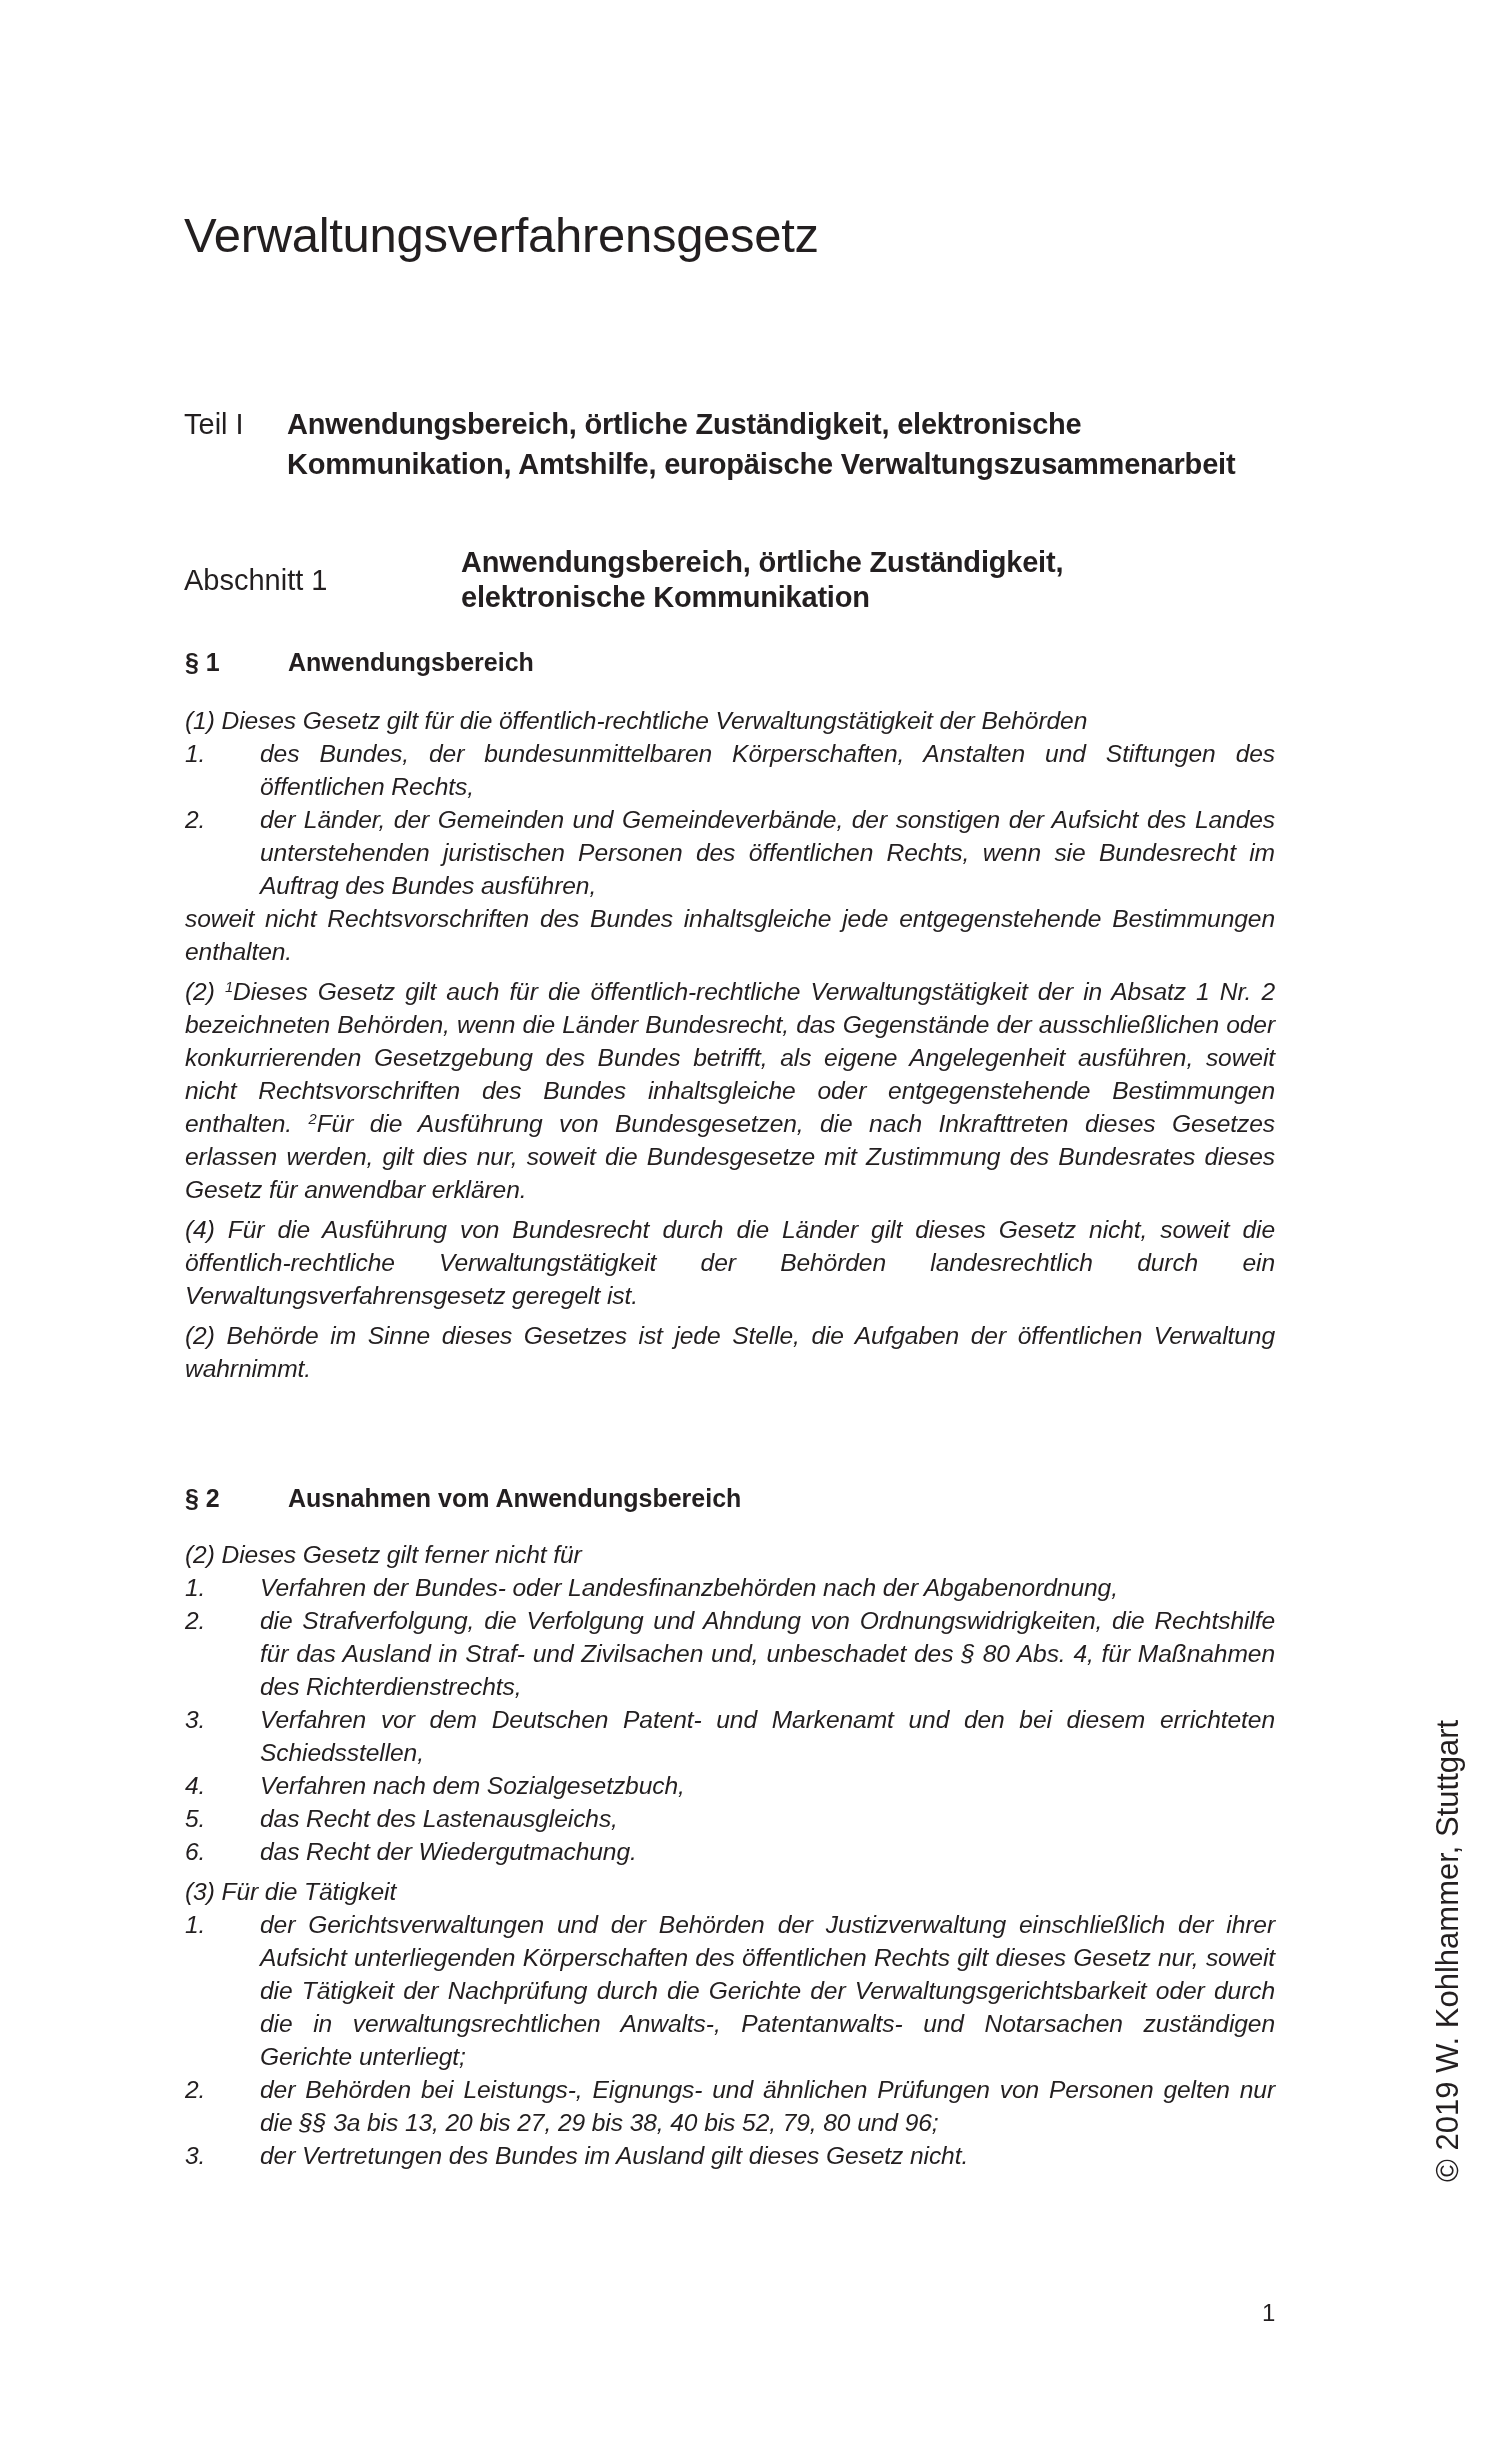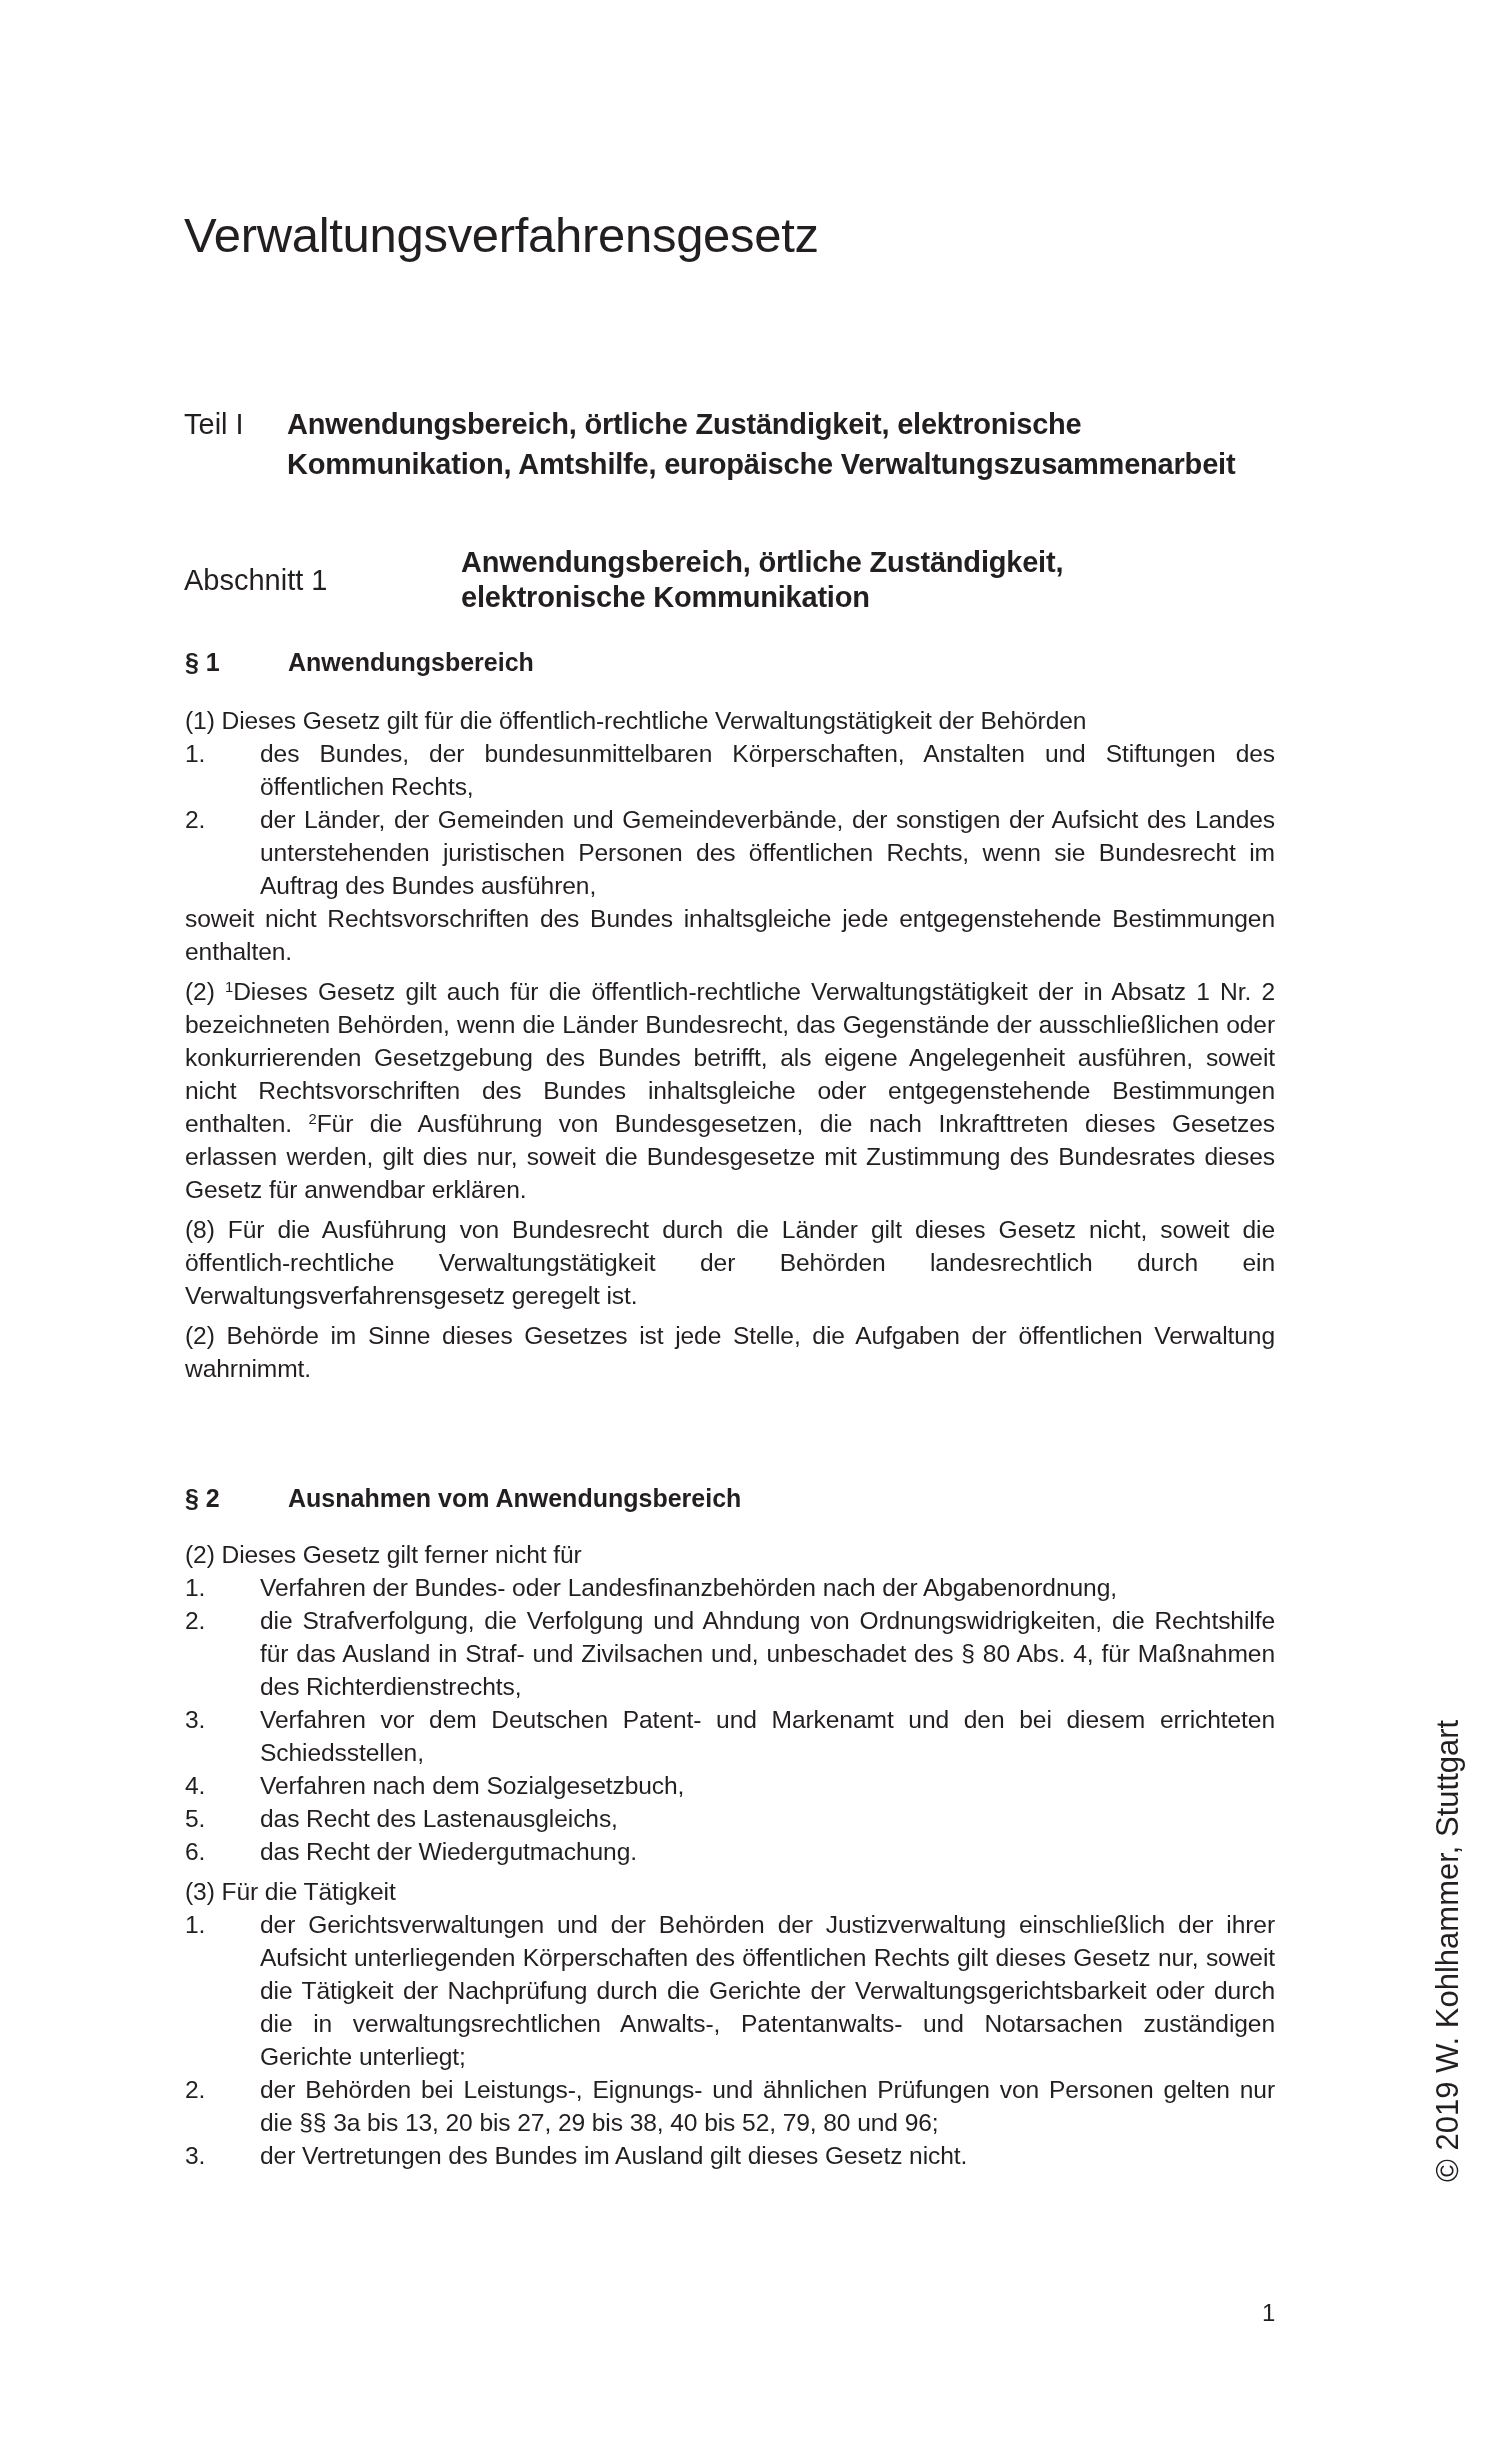--- a/index.html
+++ b/index.html
@@ -28,21 +28,21 @@
     display: flex; font-size: 25px; font-weight: bold; line-height: 33px;
   }
   .para-num { width: 103px; flex: none; }
   .body-block {
     position: absolute; left: 185px; width: 1090px;
     font-size: 24.6px; line-height: 33px; text-align: justify;
     letter-spacing: -0.1px;
   }
   .p1-heading { position: absolute; left: 185px; top: 646px; width: 1090px; }
   .p2-heading { position: absolute; left: 185px; top: 1482px; width: 1090px; }
-  .absatz { margin: 0 0 7px 0; }
+  .absatz { margin: 0 0 7px 0; font-style: italic; }
   .absatz-intro { margin: 0; }
   ol.items { list-style: none; margin: 0; padding: 0; }
   ol.items li { display: flex; }
   ol.items .num { width: 51px; flex: none; text-align: left; }
   ol.items .txt { flex: 1; text-align: justify; margin-left: 24px; }
   sup { font-size: 60%; line-height: 0; vertical-align: 0.55em; }
   .copyright {
     position: absolute; left: 1430px; top: 2182px;
     transform-origin: 0 0; transform: rotate(-90deg);
     font-size: 31px; white-space: nowrap; color: #231f20;
@@ -89,21 +89,21 @@
     </ol>
     <p class="absatz-intro">soweit nicht Rechtsvorschriften des Bundes inhaltsgleiche jede entgegenstehende Bestimmungen enthalten.</p>
   </div>
 
   <p class="absatz">
     <span>(2)</span>
     <sup>1</sup><span>Dieses Gesetz gilt auch für die öffentlich-rechtliche Verwaltungstätigkeit der in Absatz 1 Nr. 2 bezeichneten Behörden, wenn die Länder Bundesrecht, das Gegenstände der ausschließlichen oder konkurrierenden Gesetzgebung des Bundes betrifft, als eigene Angelegenheit ausführen, soweit nicht Rechtsvorschriften des Bundes inhaltsgleiche oder entgegenstehende Bestimmungen enthalten.</span>
     <sup>2</sup><span>Für die Ausführung von Bundesgesetzen, die nach Inkrafttreten dieses Gesetzes erlassen werden, gilt dies nur, soweit die Bundesgesetze mit Zustimmung des Bundesrates dieses Gesetz für anwendbar erklären.</span>
   </p>
 
-  <p class="absatz">(8) Für die Ausführung von Bundesrecht durch die Länder gilt dieses Gesetz nicht, soweit die öffentlich-rechtliche Verwaltungstätigkeit der Behörden landesrechtlich durch ein Verwaltungsverfahrensgesetz geregelt ist.</p>
+  <p class="absatz">(4) Für die Ausführung von Bundesrecht durch die Länder gilt dieses Gesetz nicht, soweit die öffentlich-rechtliche Verwaltungstätigkeit der Behörden landesrechtlich durch ein Verwaltungsverfahrensgesetz geregelt ist.</p>
   <p class="absatz">(2) Behörde im Sinne dieses Gesetzes ist jede Stelle, die Aufgaben der öffentlichen Verwaltung wahrnimmt.</p>
 </div>
 
 <div class="para-heading p2-heading">
   <span class="para-num">§ 2</span>
   <span>Ausnahmen vom Anwendungsbereich</span>
 </div>
 
 <div class="body-block" style="top: 1538px;">
 

